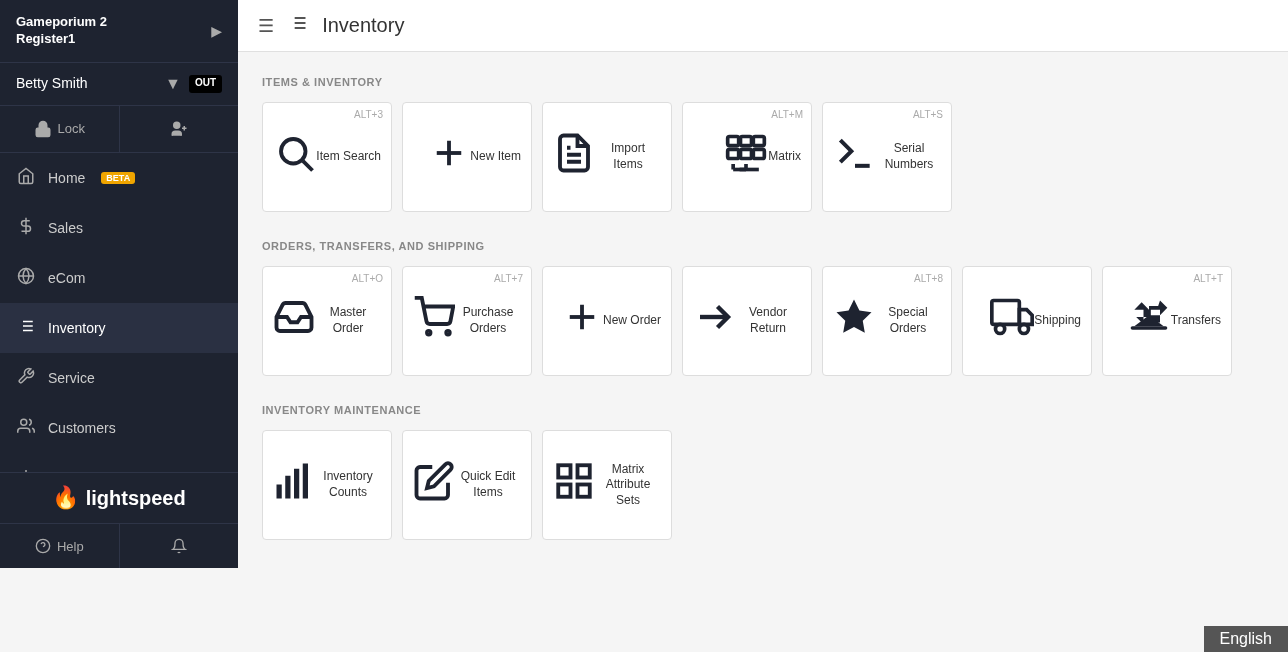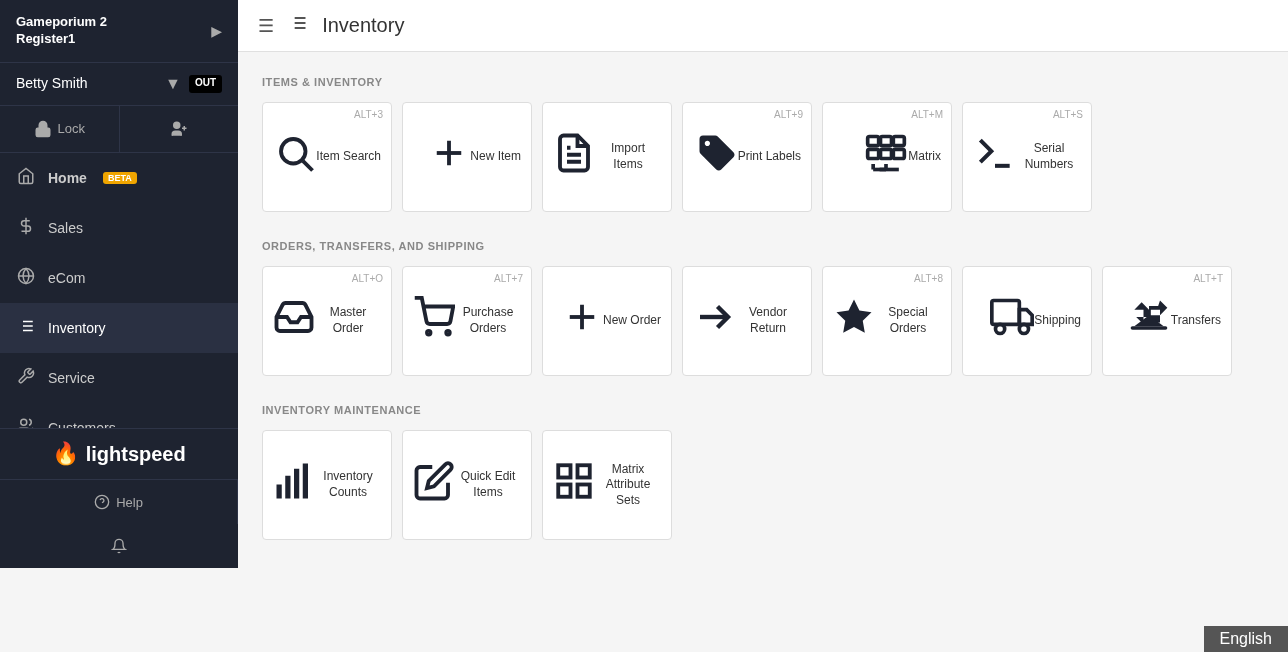--- a/index.html
+++ b/index.html
@@ -89,21 +89,20 @@
       font-size: 20px;
       display: flex;
       align-items: center;
       gap: 6px;
       font-weight: 700;
     }
     .lightspeed-flame { color: #e8441a; font-size: 22px; }
     .sidebar-bottom-nav {
       display: flex;
       border-top: 1px solid #2e3447;
-      flex-direction: column;
     }
     .sidebar-bottom-btn {
       flex: 1;
       padding: 14px;
       display: flex;
       align-items: center;
       justify-content: center;
       gap: 6px;
       color: #aaa;
       cursor: pointer;
@@ -228,21 +227,21 @@
 
   <div class="sidebar-nav">
 
     <div class="nav-item">
       <span class="nav-icon">
         <svg width="18" height="18" viewBox="0 0 24 24" fill="none" stroke="#aaa" stroke-width="2">
             <path d="M3 9l9-7 9 7v11a2 2 0 01-2 2H5a2 2 0 01-2-2z"></path>
             <polyline points="9 22 9 12 15 12 15 22"></polyline>
           </svg>
       </span>
-      <span style="color:#ccc; font-size:14px;font-weight:bold;">Home</span>
+      <span style="color:#ccc; font-size:14px;">Home</span>
       <span class="badge-beta">BETA</span>
     </div>
 
     <div class="nav-item">
       <span class="nav-icon">
         <svg width="18" height="18" viewBox="0 0 24 24" fill="none" stroke="#aaa" stroke-width="2">
             <line x1="12" y1="1" x2="12" y2="23"></line>
             <path d="M17 5H9.5a3.5 3.5 0 000 7h5a3.5 3.5 0 010 7H6"></path>
           </svg>
       </span>
@@ -388,29 +387,20 @@
         <div class="tile-icon">
           <svg width="42" height="42" viewBox="0 0 24 24" fill="none" stroke="#1e2330" stroke-width="2.2">
               <path d="M14 2H6a2 2 0 00-2 2v16a2 2 0 002 2h12a2 2 0 002-2V8z"></path>
               <polyline points="14 2 14 8 20 8"></polyline>
               <path d="M8 13h8M8 17h8M8 9h2"></path>
             </svg>
         </div>
         <span class="tile-label">Import Items</span>
       </div>
 
-      <div class="tile">
-        <span class="tile-shortcut">ALT+9</span>
-        <div class="tile-icon">
-          <svg width="42" height="42" viewBox="0 0 24 24" fill="#1e2330">
-              <path d="M21.41 11.58l-9-9A2 2 0 0011 2H4a2 2 0 00-2 2v7a2 2 0 00.59 1.42l9 9A2 2 0 0013 22a2 2 0 001.41-.59l7-7A2 2 0 0022 13a2 2 0 00-.59-1.42zM6.5 8C5.67 8 5 7.33 5 6.5S5.67 5 6.5 5 8 5.67 8 6.5 7.33 8 6.5 8z"></path>
-            </svg>
-        </div>
-        <span class="tile-label">Print Labels</span>
-      </div>
 
       <div class="tile">
         <span class="tile-shortcut">ALT+M</span>
         <div class="tile-icon">
           <svg width="44" height="44" viewBox="0 0 24 24" fill="none" stroke="#1e2330" stroke-width="2">
               <rect x="2" y="3" width="6" height="5" rx="1"></rect>
               <rect x="9" y="3" width="6" height="5" rx="1"></rect>
               <rect x="16" y="3" width="6" height="5" rx="1"></rect>
               <rect x="2" y="10" width="6" height="5" rx="1"></rect>
               <rect x="9" y="10" width="6" height="5" rx="1"></rect>

